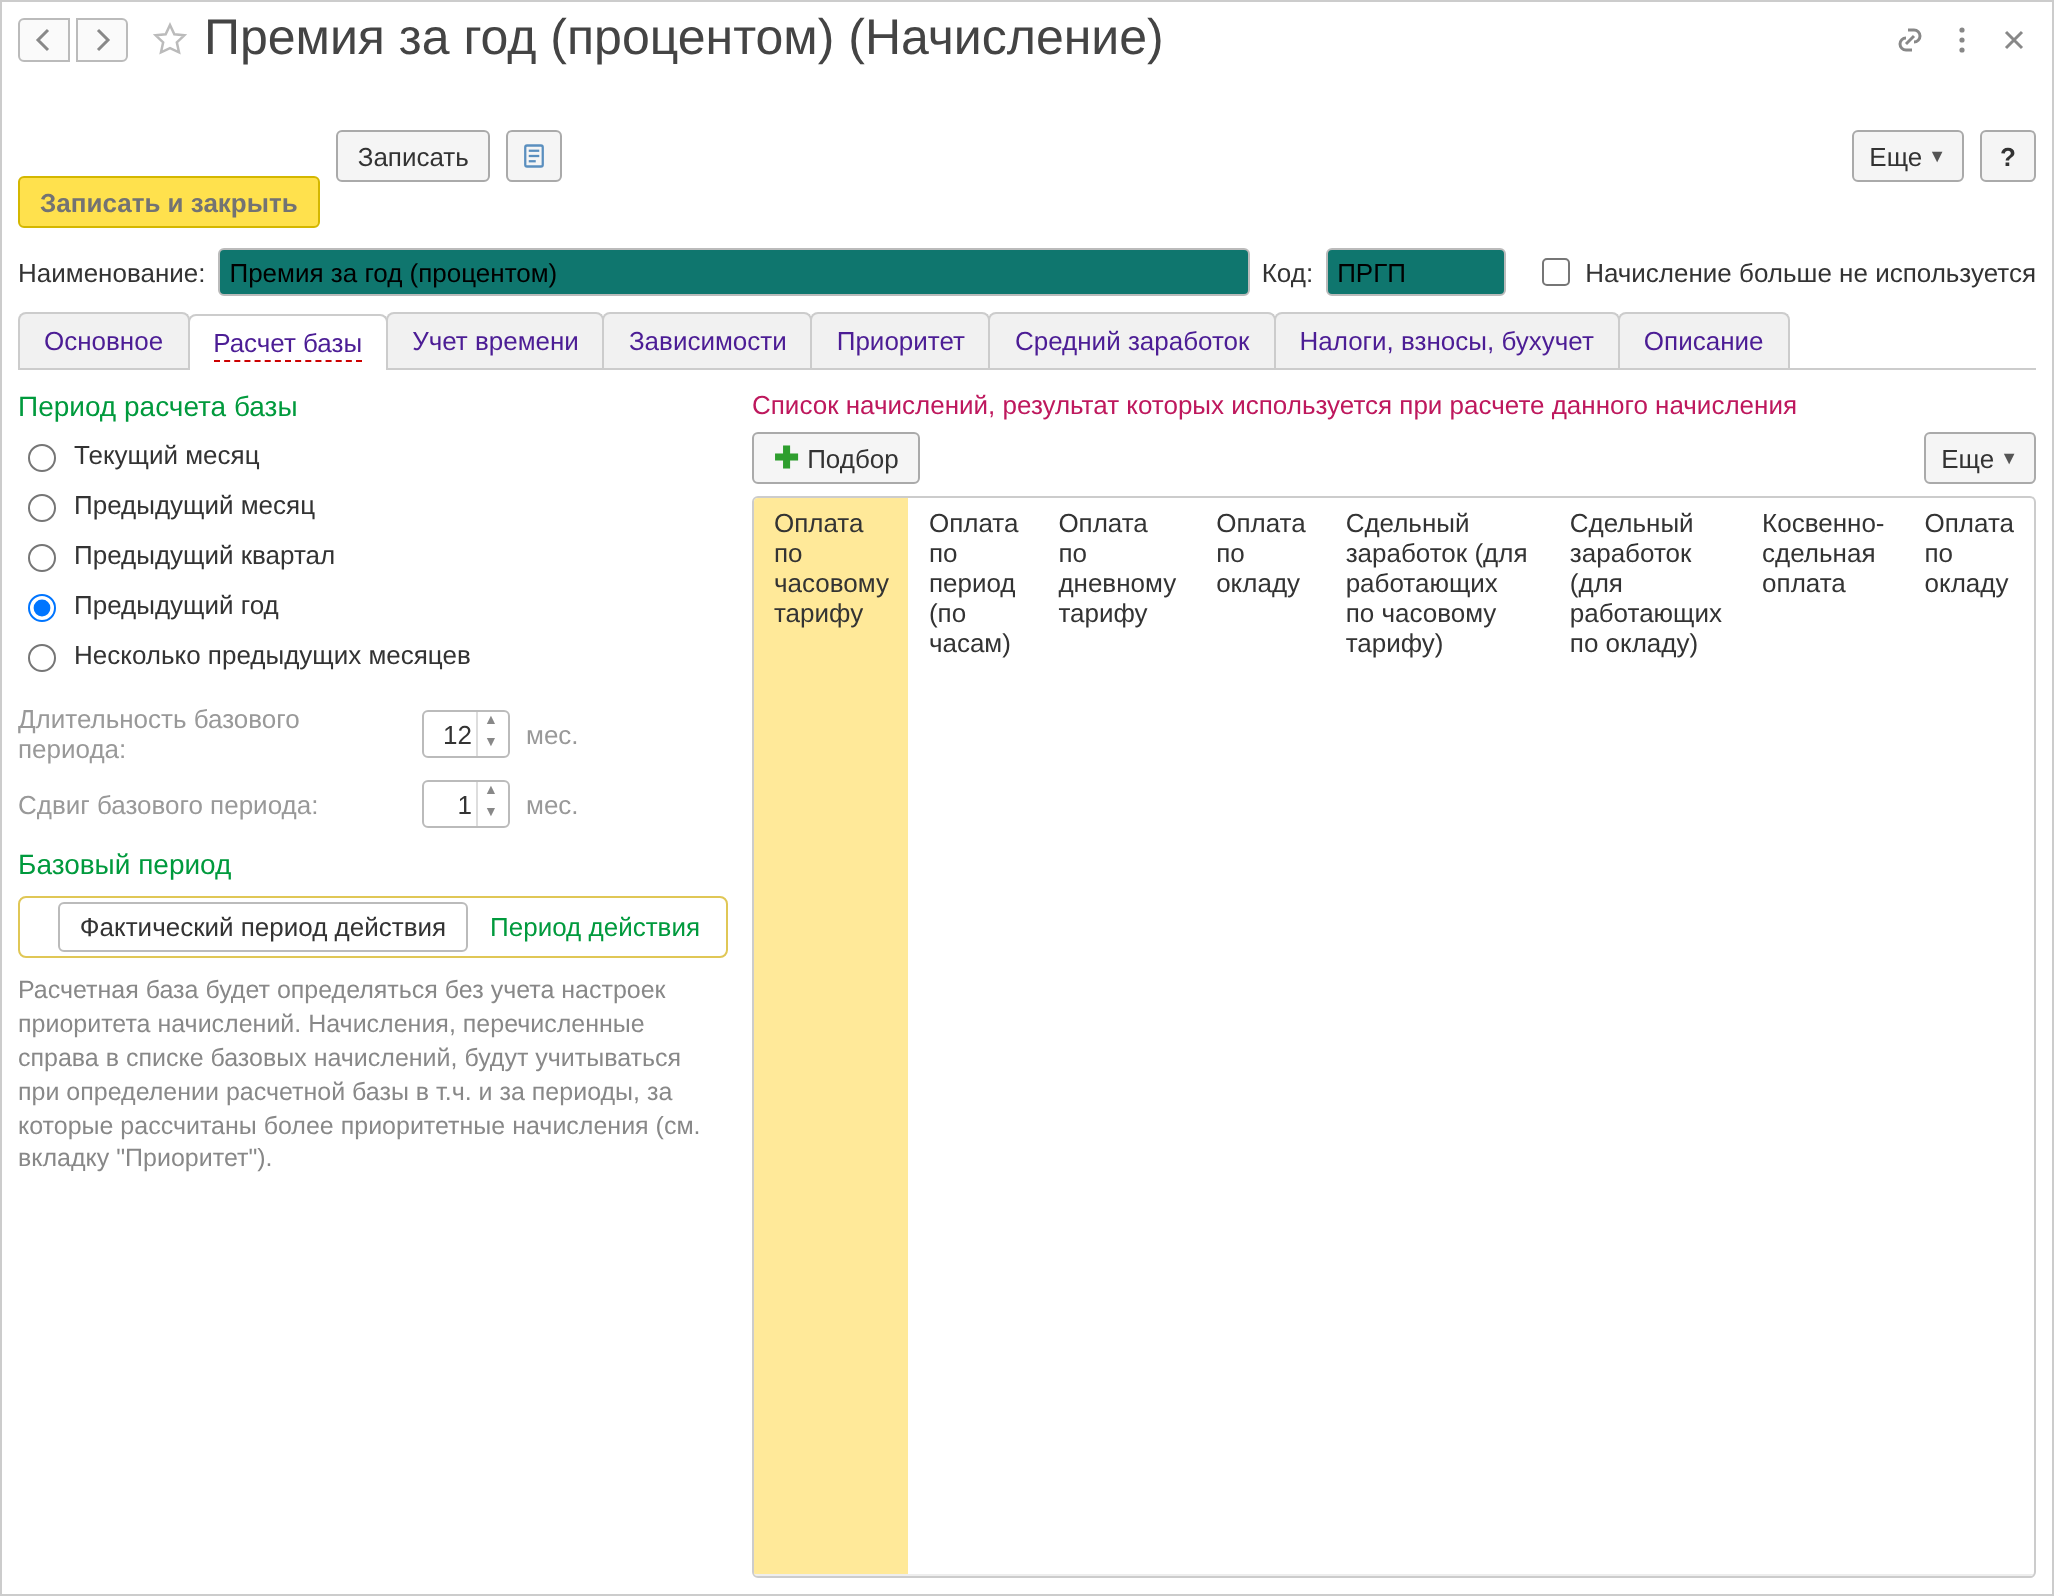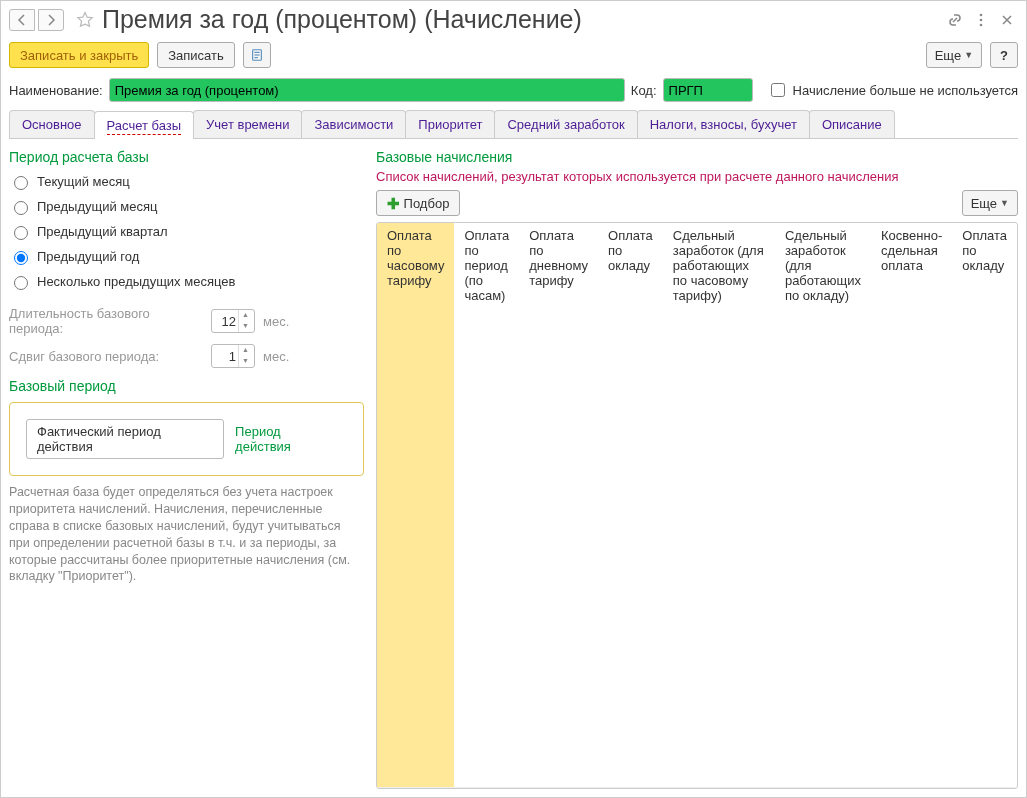--- a/index.html
+++ b/index.html
@@ -12,30 +12,30 @@
   .nav-btn:first-child { border-top-right-radius:0; border-bottom-right-radius:0; }
   .nav-btn:nth-child(2){ border-top-left-radius:0; border-bottom-left-radius:0; margin-left:-1px;}
   .star { width:22px; height:22px; color:#bbb; display:flex; align-items:center; justify-content:center; font-size:20px; margin-left:6px; margin-right:2px; cursor:pointer;}
   .title-text { font-size:25px; color:#444; flex:0 0 auto; }
   .titlebar-spacer { flex:1; }
   .title-icon { width:22px; height:22px; display:flex; align-items:center; justify-content:center; color:#888; cursor:pointer; font-size:16px; }
 
   
   .cmdbar { display:flex; align-items:center; padding:2px 8px 10px 8px; gap:8px; }
   .btn { border:1px solid #aaa; background:#f5f5f5; border-radius:3px; padding:3px 10px; height:26px; display:inline-flex; align-items:center; cursor:pointer; font-size:13px; }
-  .btn-yellow { background:#ffe14d; border-color:#d4b700; font-weight:normal; color:#a16207;}
+  .btn-yellow { background:#ffe14d; border-color:#d4b700; font-weight:bold; color:#737373;margin-top:46px;}
   .btn-icon-only { padding:3px 6px; }
   .cmdbar .spacer { flex:1; }
   .more-btn { padding:3px 8px; }
   .help-btn { padding:3px 9px; font-weight:bold; }
 
   
   .formrow { display:flex; align-items:center; padding:0 8px 8px 8px; gap:6px; font-size:13px; }
   .formrow label { color:#333; white-space:nowrap; }
-  .text-input { border:1px solid #bbb; height:24px; padding:2px 5px; font-family:inherit; font-size:13px; background:#22c55e; border-radius:3px;}
+  .text-input { border:1px solid #bbb; height:24px; padding:2px 5px; font-family:inherit; font-size:13px; background:#0f766e; border-radius:3px;}
   .name-input { flex:1; }
   .code-input { width:90px; }
   .chk { width:14px; height:14px; }
 
   
   .tabs { display:flex; border-bottom:1px solid #ccc; margin:0 8px; }
   .tab { padding:6px 12px; border:1px solid #ccc; border-bottom:none; background:#f1f1f1; margin-right:-1px; cursor:pointer; border-radius:4px 4px 0 0; color:#4c1d95; }
   .tab.active { background:#fff; position:relative; top:1px; }
   .tab.active .tab-label-underline { border-bottom: 1.5px dashed #c00; padding-bottom:1px; }
 
@@ -49,21 +49,21 @@
 
   .radio-list label { display:flex; align-items:center; gap:6px; padding:4px 0; cursor:pointer; }
   .radio-list input[type=radio]{ width:14px; height:14px;}
 
   .num-row { display:flex; align-items:center; gap:8px; padding:4px 0; color:#999; }
   .num-input-wrap { display:flex; align-items:center; border:1px solid #bbb; border-radius:3px; height:24px; background:#fff; width:44px;}
   .num-input-wrap input { width:26px; border:none; text-align:right; padding:0 2px; font-family:inherit; font-size:13px; color:#333; background:transparent; outline:none;}
   .num-spin { width:14px; display:flex; flex-direction:column; border-left:1px solid #ddd; height:100%;}
   .num-spin span{ flex:1; font-size:7px; text-align:center; color:#888; cursor:pointer; line-height:9px;}
 
-  .seg-group { border:1px solid #e0c756; border-radius:4px; padding:16px; display:inline-flex; margin:4px 0 8px 0;}
+  .seg-group { border:1px solid #e0c756; border-radius:4px; padding:2px; display:inline-flex; margin:4px 0 8px 0;justify-content:flex-end;}
   .seg-btn { padding:4px 10px; cursor:pointer; border-radius:3px; font-size:13px; }
   .seg-btn.sel { background:#fff; border:1px solid #bbb; color:#333; }
   .seg-btn:not(.sel){ background:transparent; border:1px solid transparent; color:#009a3d; }
 
   .desc { color:#888; font-size:12.5px; line-height:1.35; }
 
   
   .toolbar-right { display:flex; align-items:center; gap:8px; margin-bottom:6px;}
   .toolbar-right .spacer { flex:1;}
   .plus-icon { color:#2e9e2e; font-weight:bold; margin-right:4px; font-size:15px; line-height:13px;}
@@ -212,21 +212,20 @@
       <div style="height:6px;"></div>
       <div class="section-title">Базовый период</div>
       <div class="seg-group">
         <div class="seg-btn sel">Фактический период действия</div>
         <div class="seg-btn">Период действия</div>
       </div>
       <div class="desc">Расчетная база будет определяться без учета настроек приоритета начислений. Начисления, перечисленные справа в списке базовых начислений, будут учитываться при определении расчетной базы в т.ч. и за периоды, за которые рассчитаны более приоритетные начисления (см. вкладку "Приоритет").</div>
     </div>
 
     <div class="col-right">
-      <div class="section-title">Базовые начисления</div>
       <div class="hint">Список начислений, результат которых используется при расчете данного начисления</div>
       <div class="toolbar-right">
         <div class="btn">
             <span class="plus-icon">✚</span>
             <span>Подбор</span>
           </div>
         <div class="spacer"></div>
         <div class="btn more-btn">
             <span>Еще</span>
             <span class="caret">▼</span>

